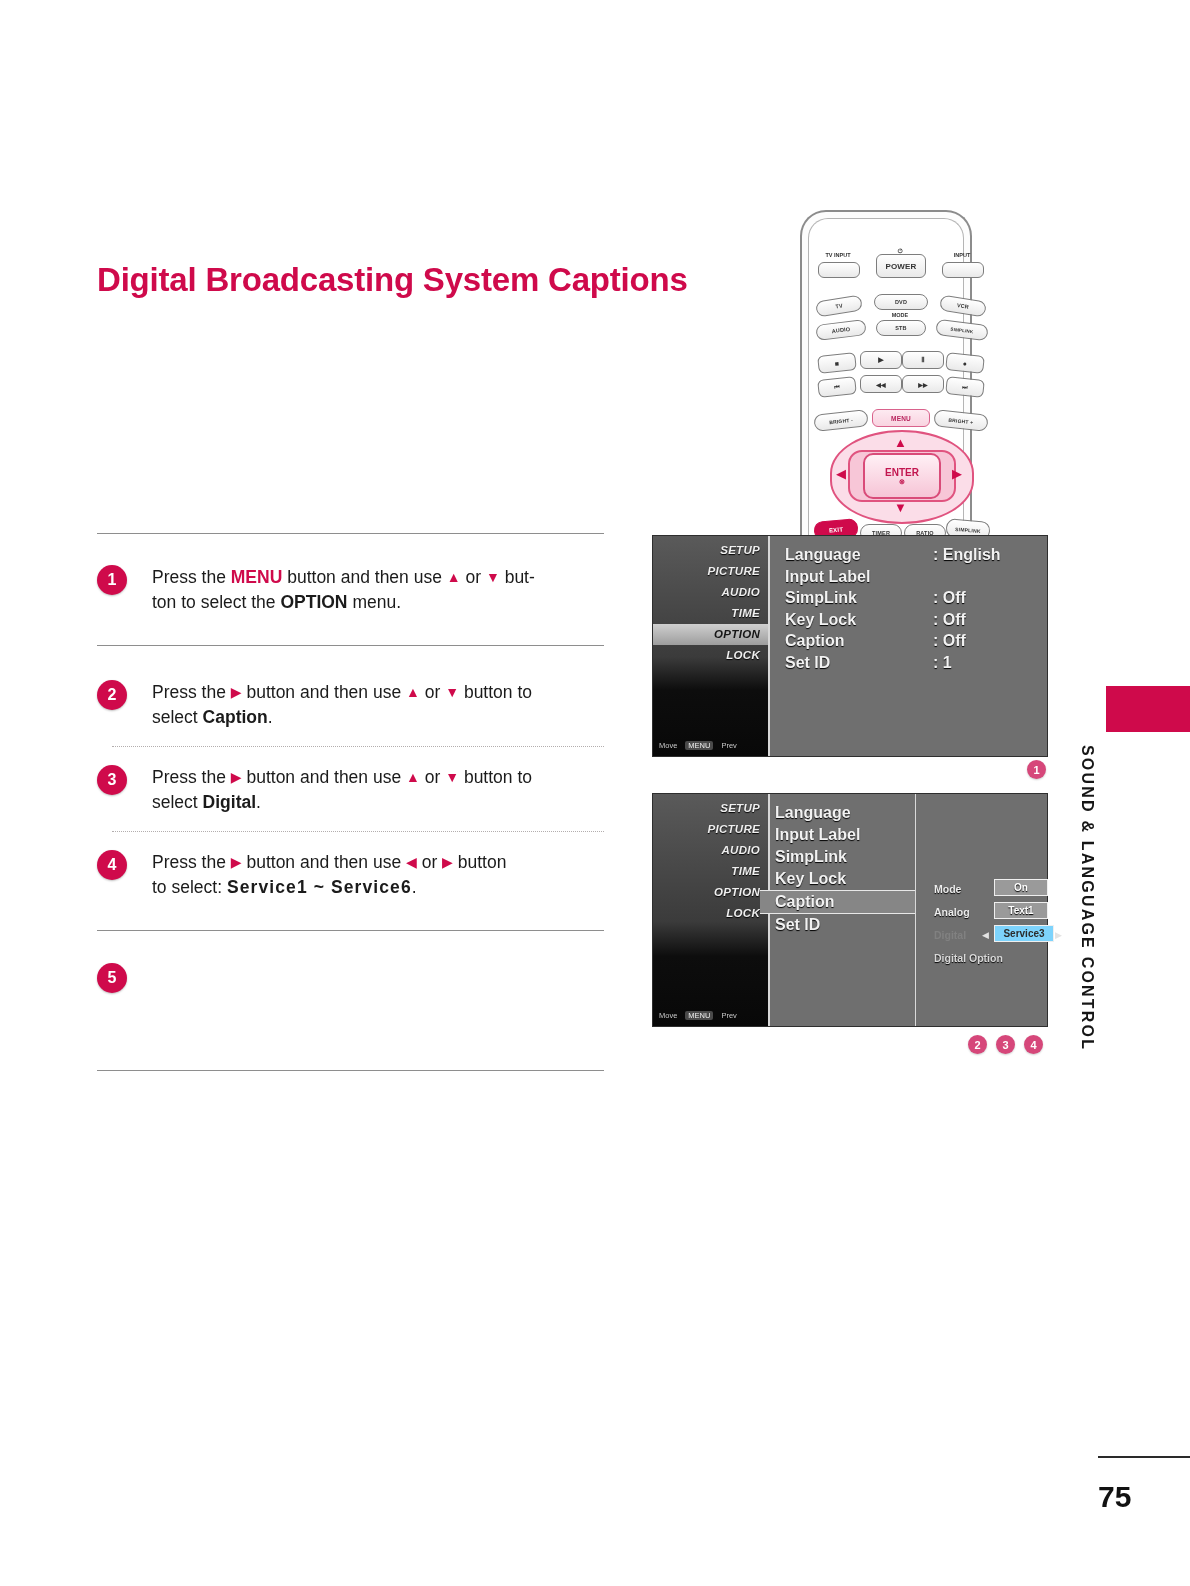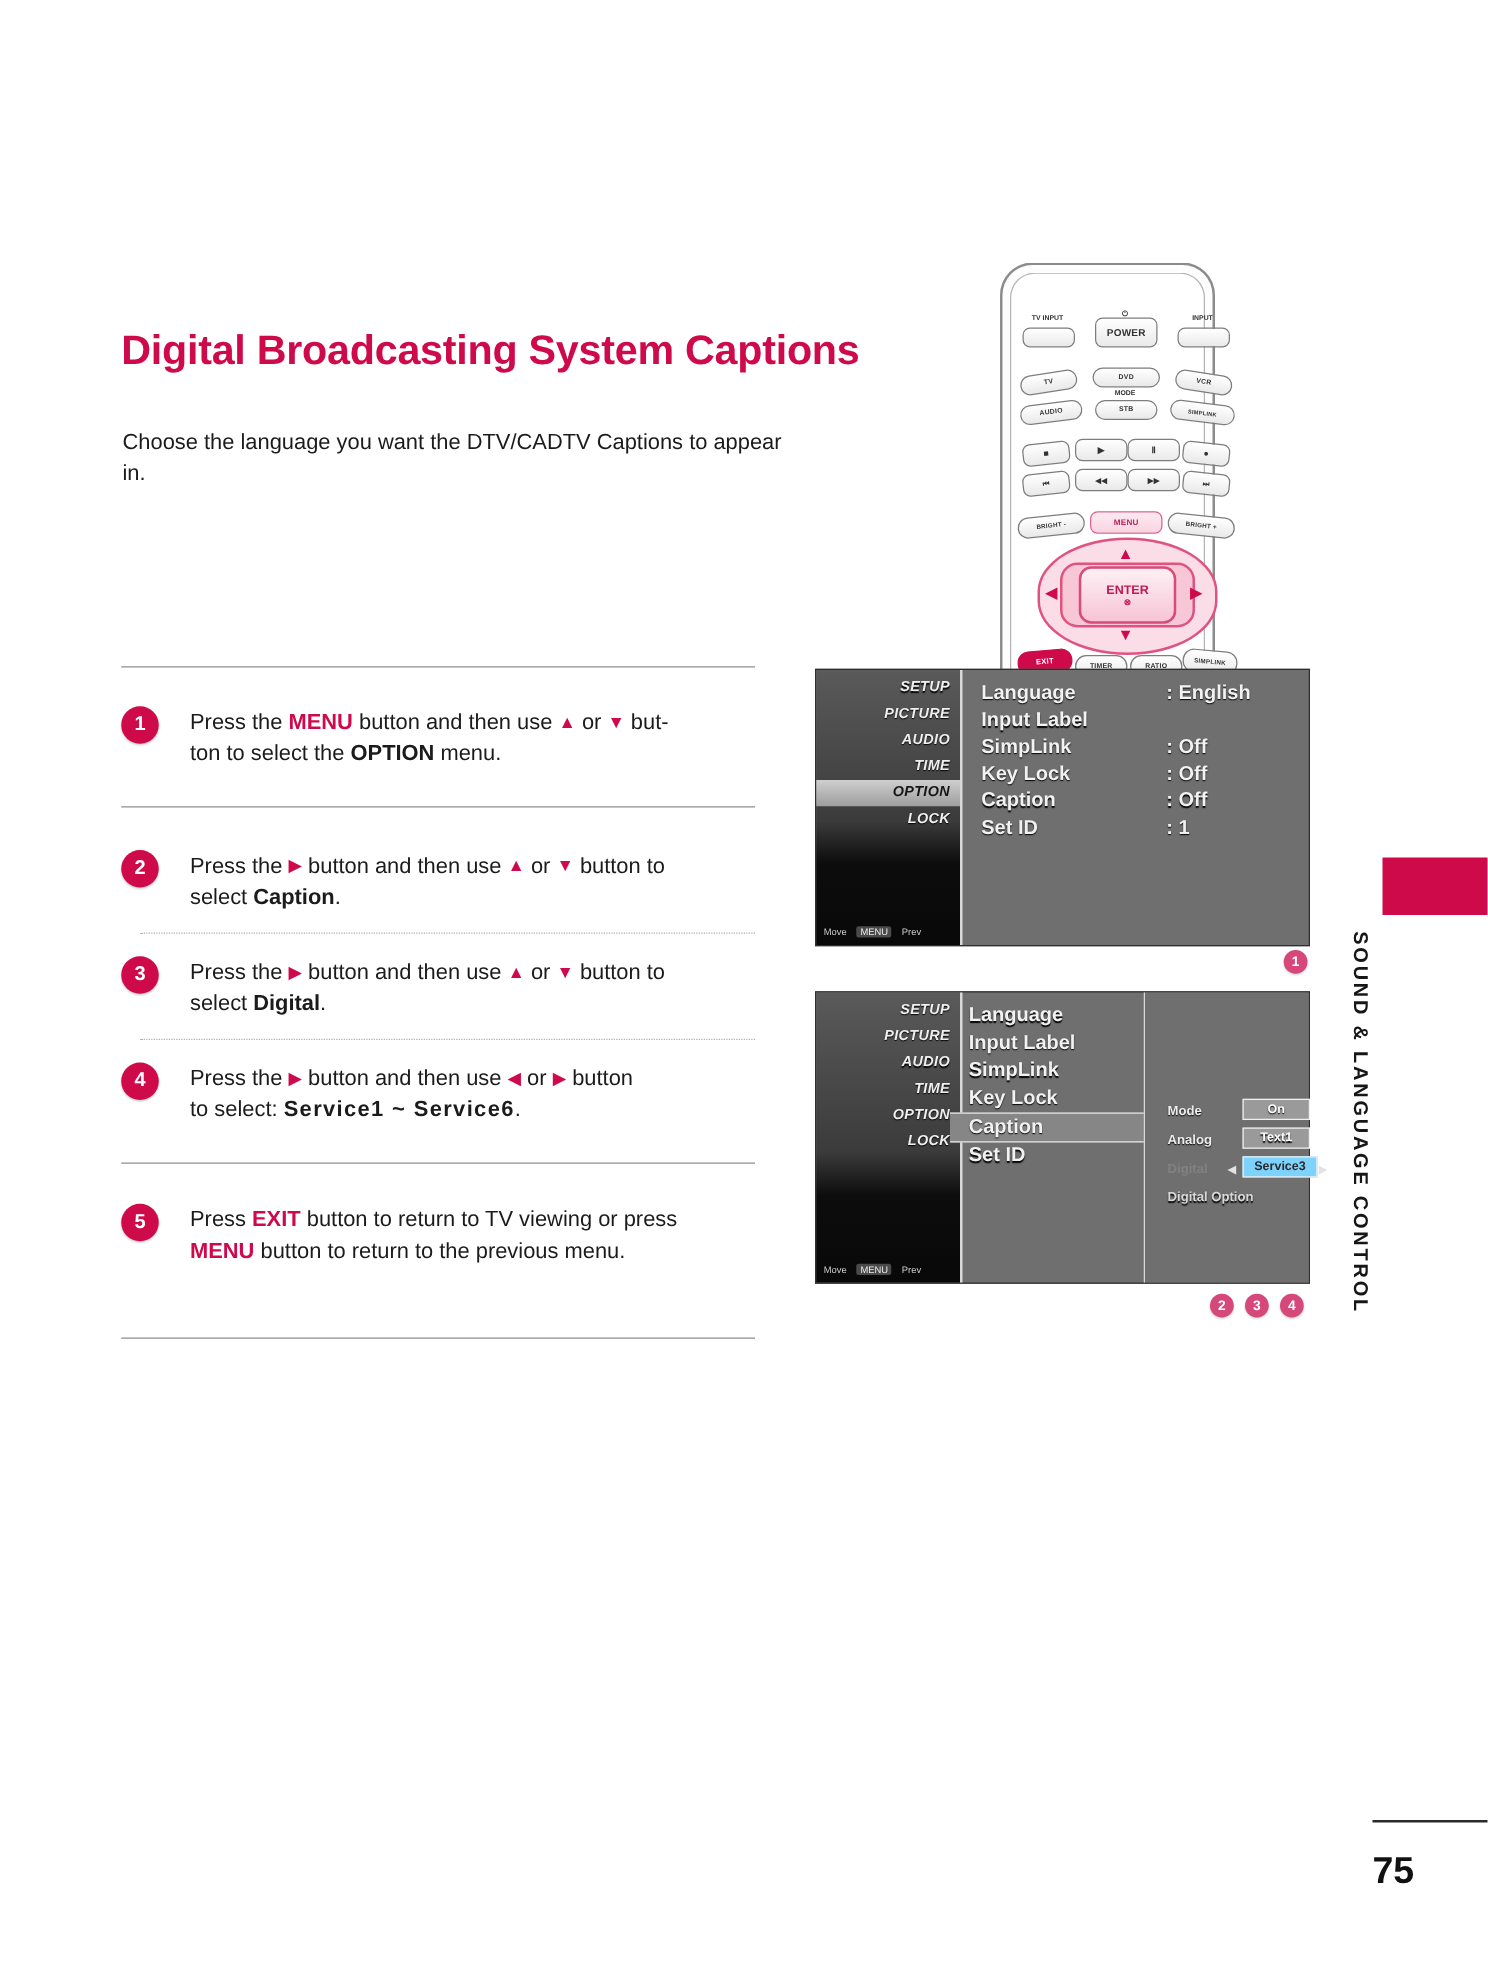--- a/index.html
+++ b/index.html
@@ -168,21 +168,20 @@
   .pagerule{position:absolute;left:1098px;top:1456px;width:92px;height:2px;background:#2a2a2a;}
   .pagenum{position:absolute;left:1098px;top:1480px;font-size:30px;font-weight:bold;color:#111;}
 </style>
 </head>
 <body>
 
 <div class="page">
 
   <div class="heading">Digital Broadcasting System Captions</div>
 
-  <div class="intro1">Choose the language you want the DTV/CADTV Captions to appear in.</div>
 
 
   <div class="rule r1"></div>
   <div class="rule r2"></div>
   <div class="rule r3"></div>
   <div class="rule r4"></div>
   <div class="dotrule d1"></div>
   <div class="dotrule d2"></div>
 
   <div class="step s1">
@@ -212,24 +211,20 @@
   <div class="step s4">
     <div class="badge">4</div>
     <div class="steptext">
       <span>Press the </span><span class="arw">▶</span><span> button and then use </span><span class="arw">◀</span><span> or </span><span class="arw">▶</span><span> button</span><br>
       <span>to select: </span><span class="sp">Service1 ~ Service6</span><span>.</span>
     </div>
   </div>
 
   <div class="step s5">
     <div class="badge">5</div>
-    <div class="steptext">
-      <span>Press </span><span class="hl">EXIT</span><span> button to return to TV viewing or press</span><br>
-      <span class="hl">MENU</span><span> button to return to the previous menu.</span>
-    </div>
   </div>
 
   <div class="remote">
     <div class="remote-body"></div>
     <div class="remote-inner"></div>
 
     <div class="rlabel" style="left:16px;top:42px;width:44px;">TV INPUT</div>
     <div class="rbtn" style="left:18px;top:52px;width:40px;height:14px;"></div>
 
     <div class="rlabel" style="left:78px;top:38px;width:44px;font-size:6px;">⏻</div>

